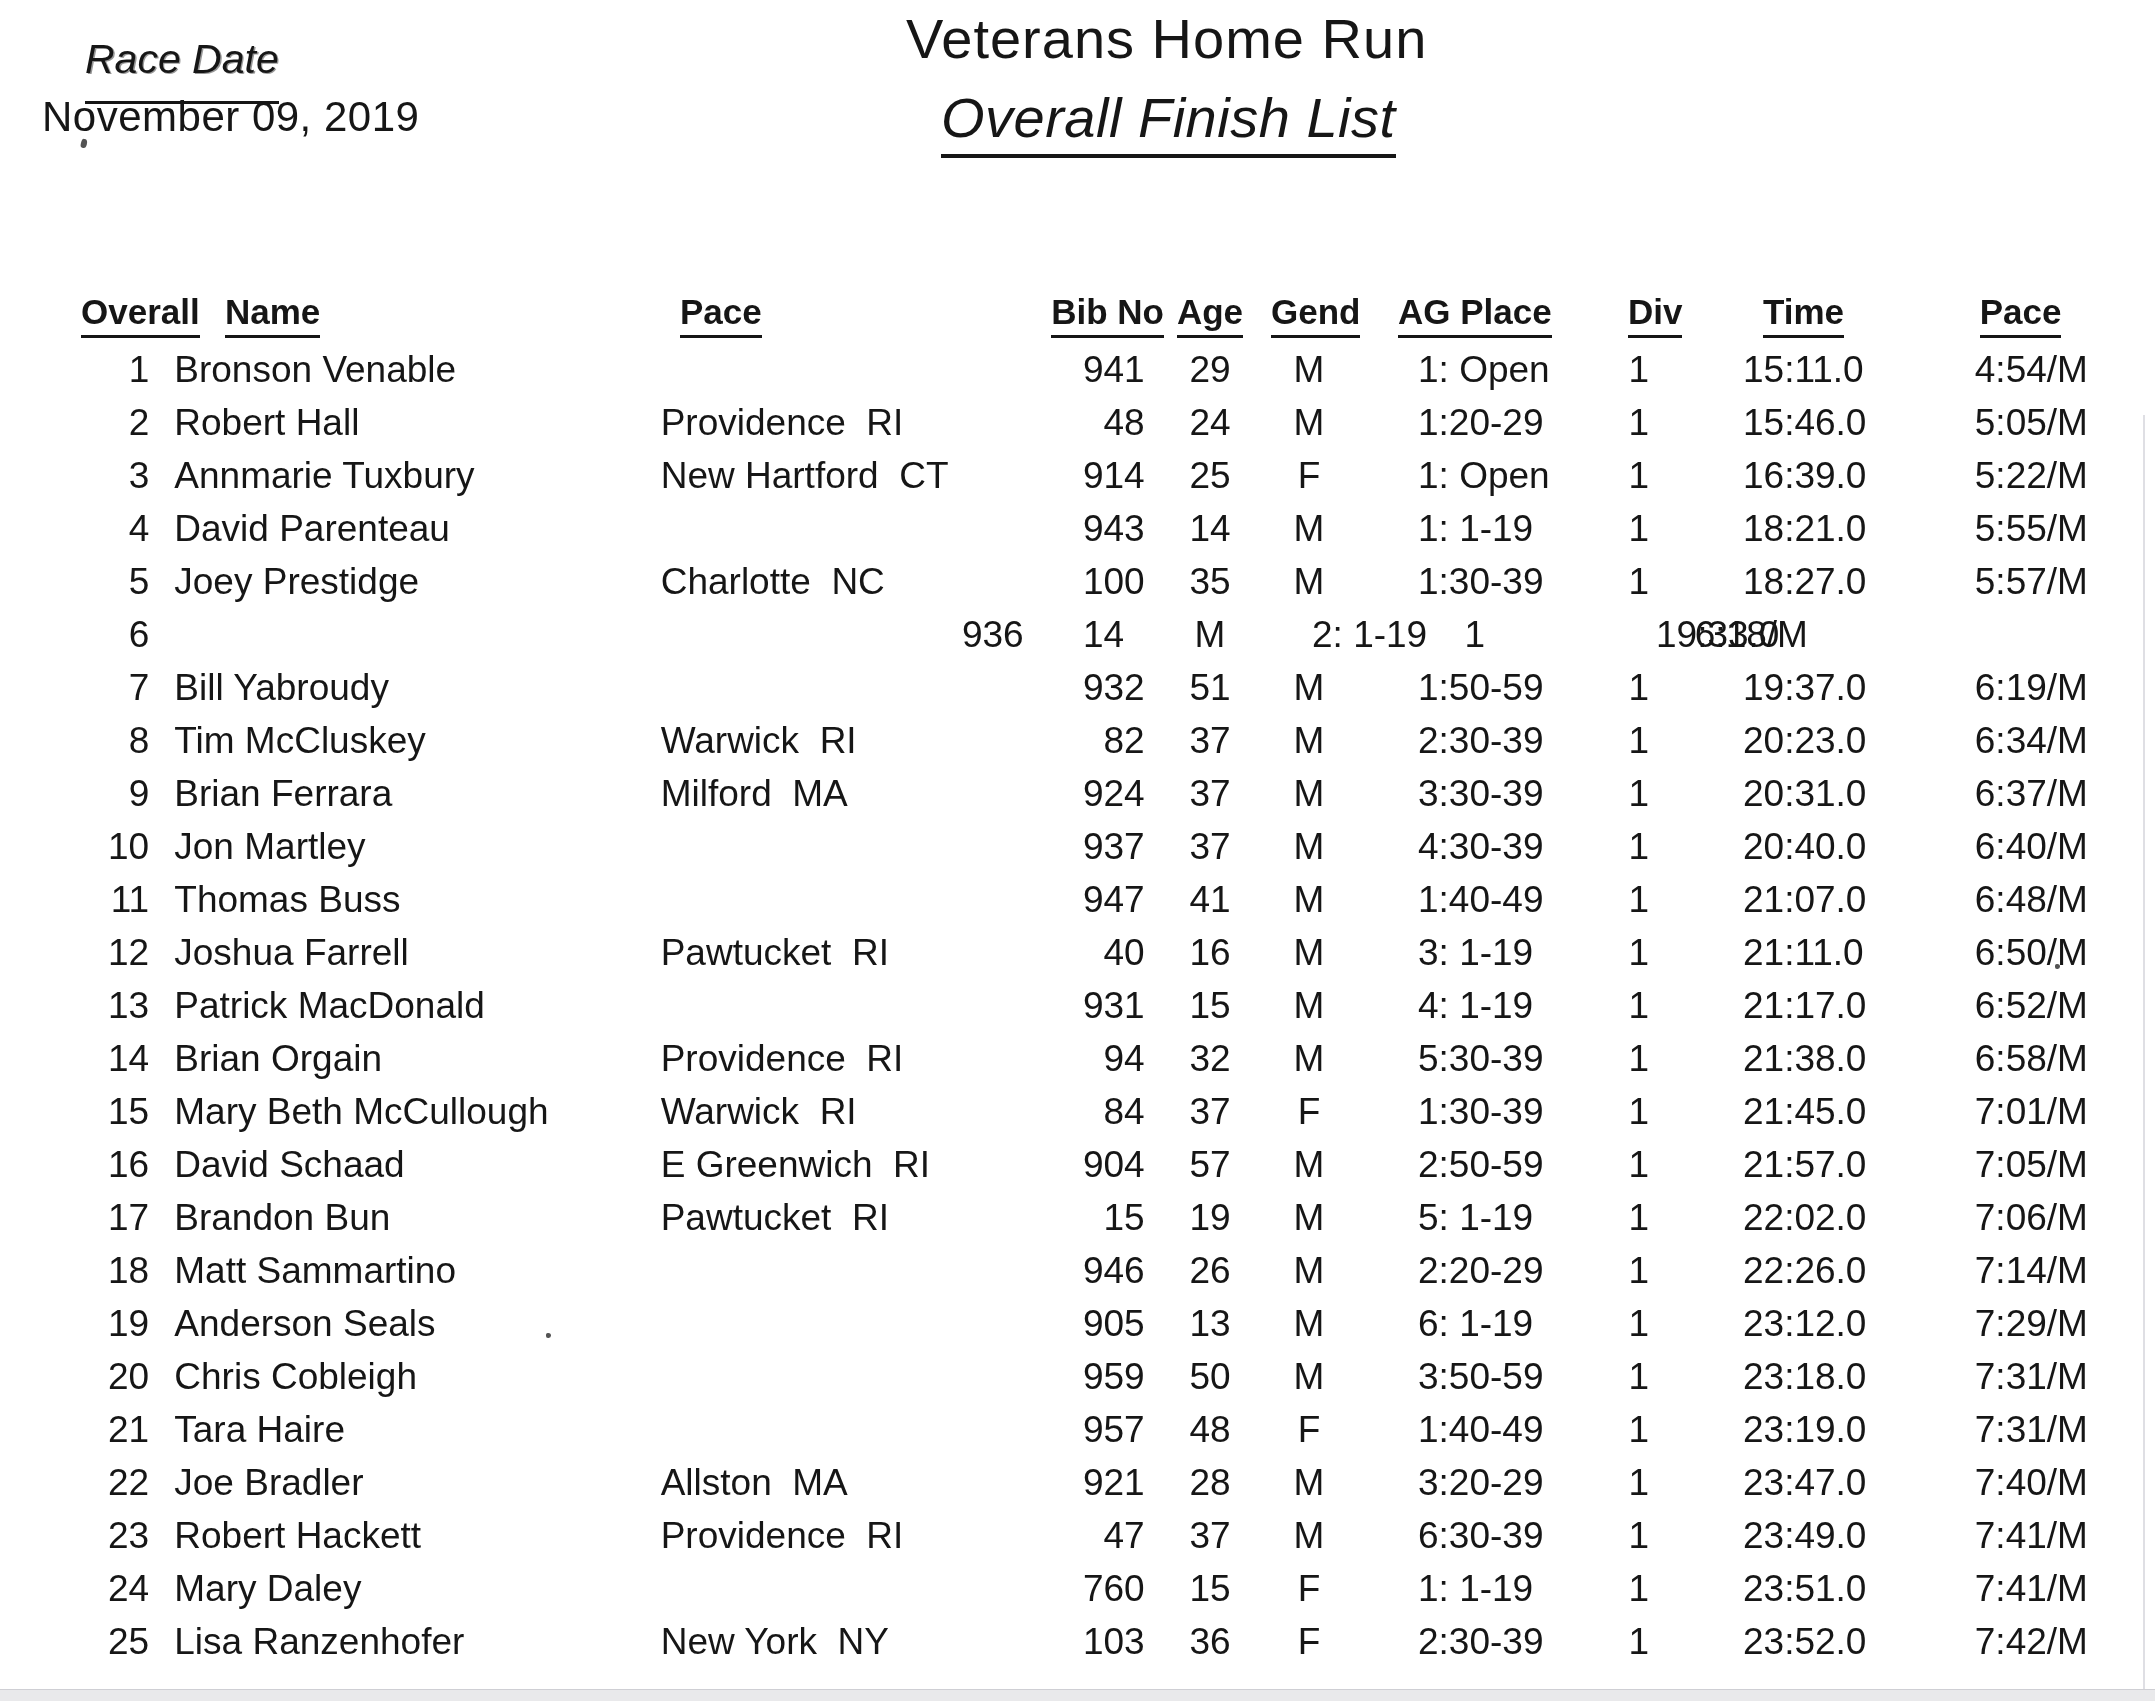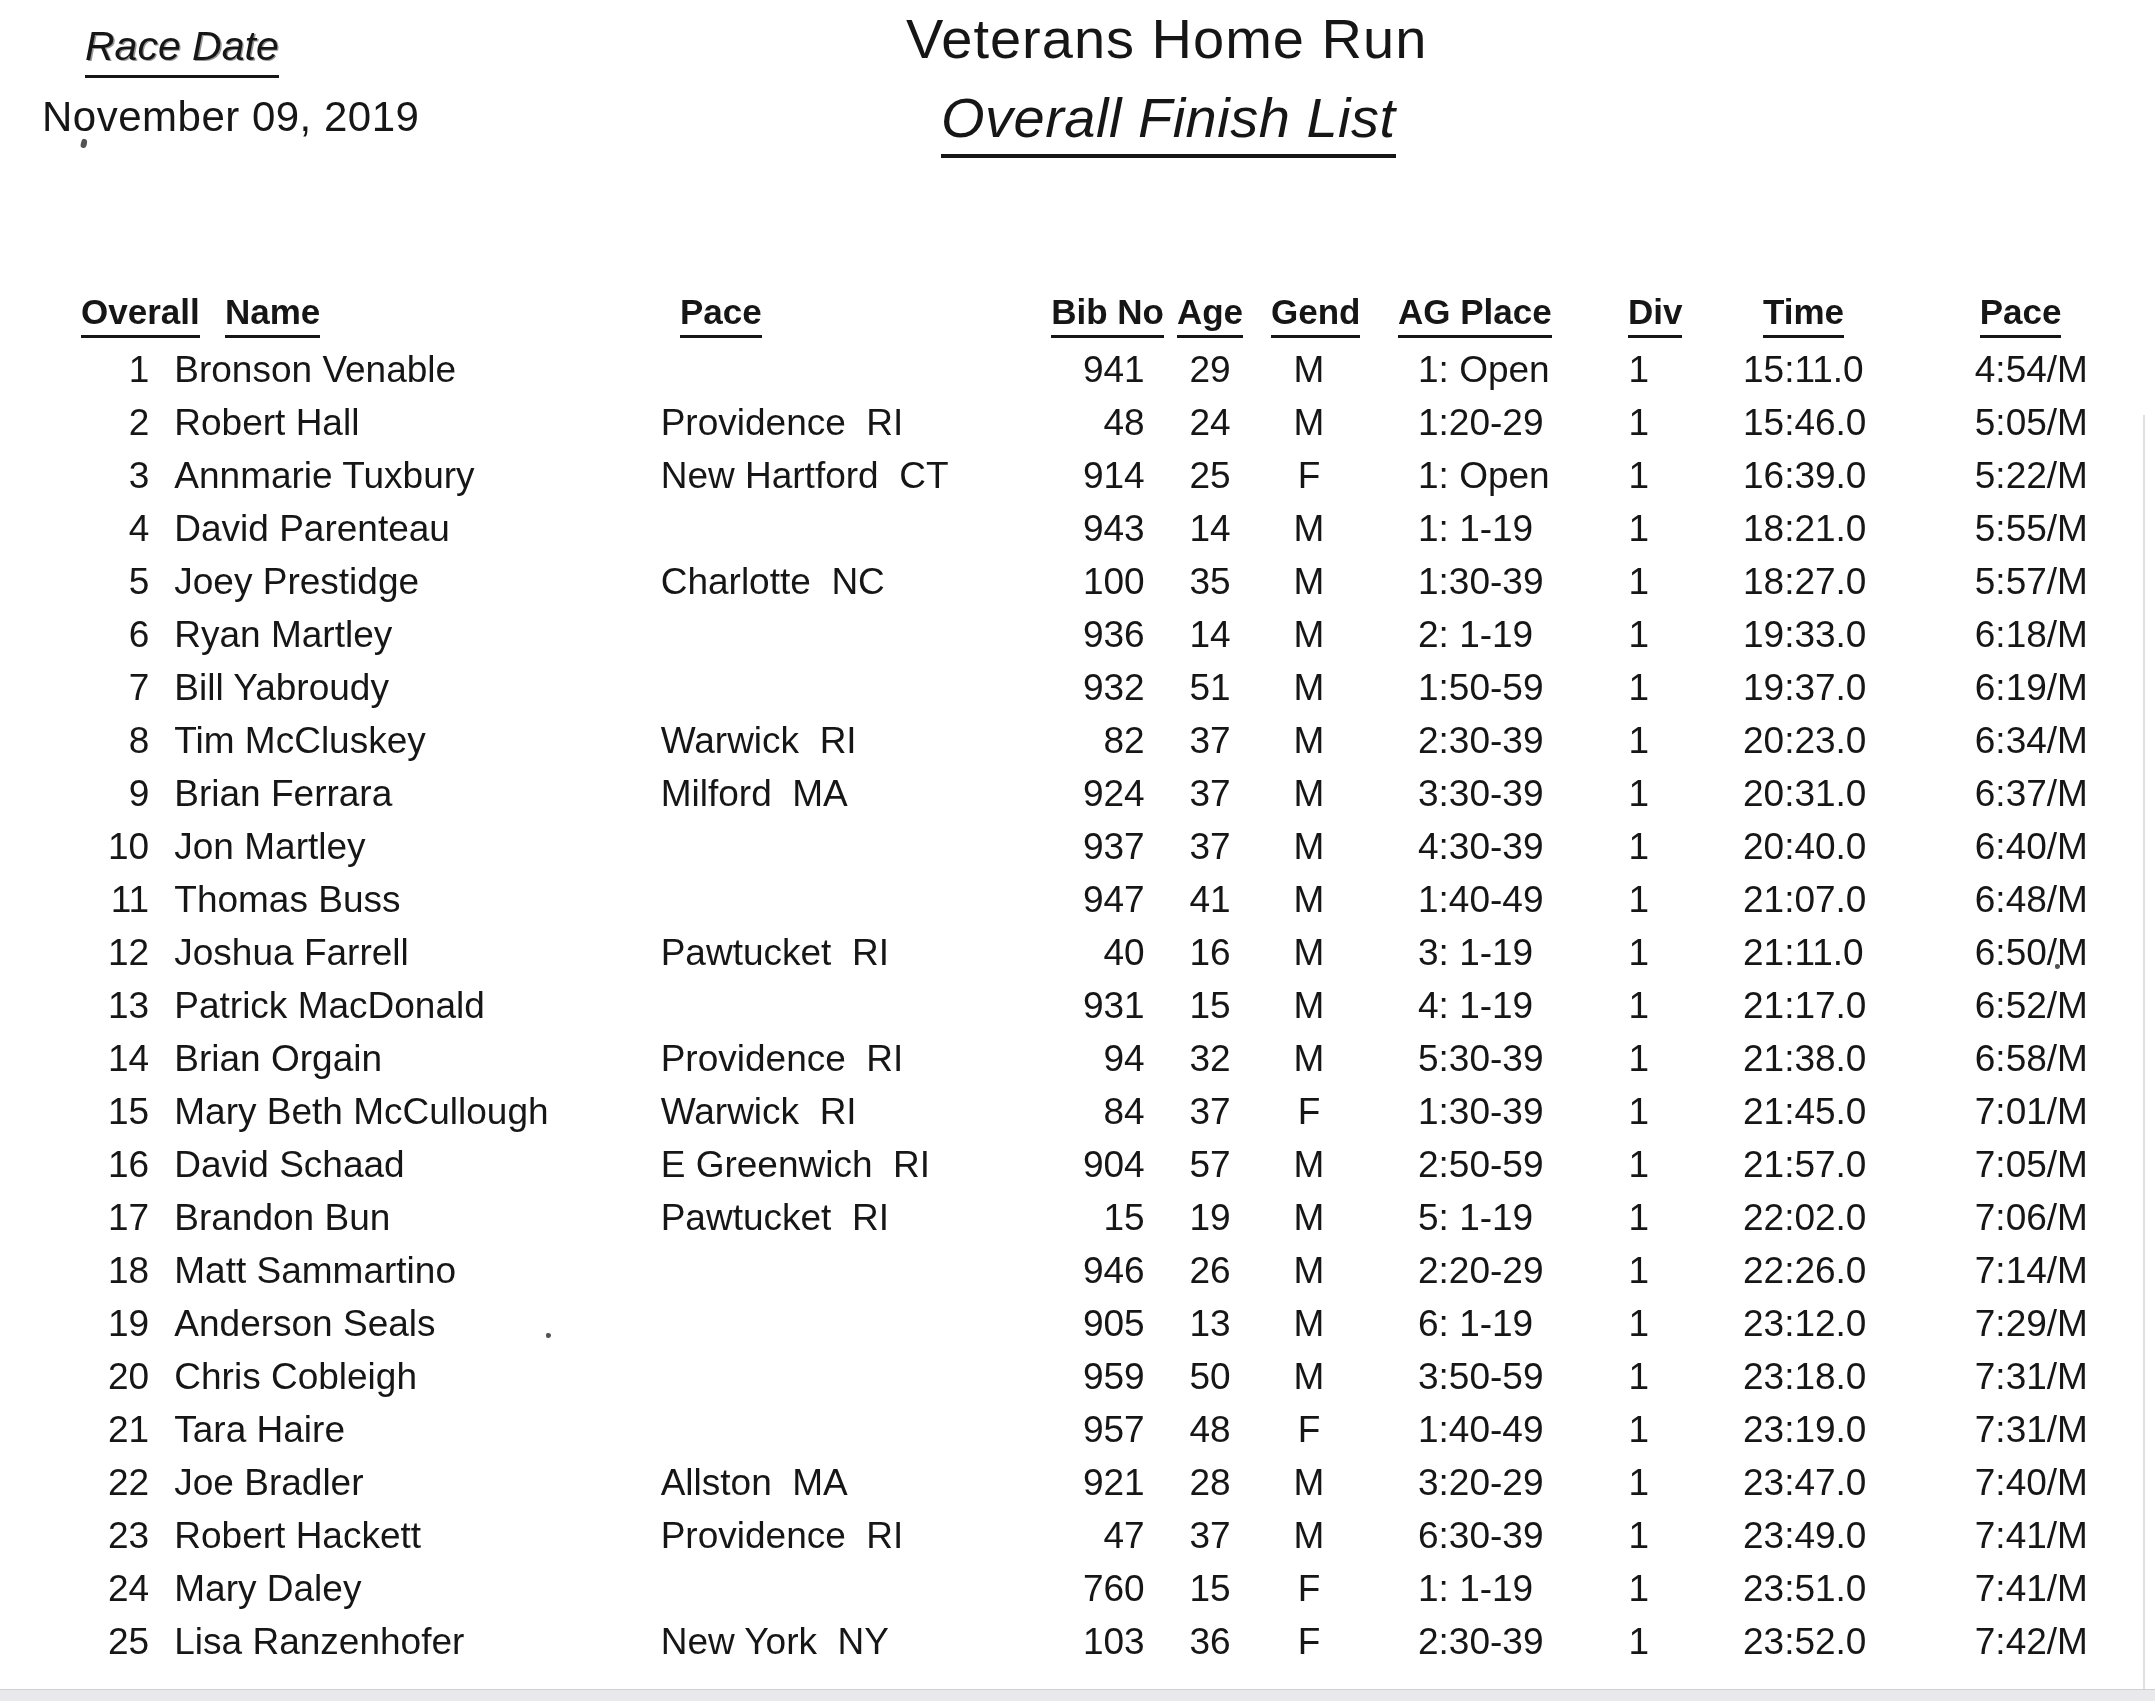--- a/index.html
+++ b/index.html
@@ -8,24 +8,24 @@
     position: relative;
     background: var(--paper, #ffffff);
     color: var(--ink, #161616);
     font-family: "Liberation Sans", "DejaVu Sans", sans-serif;
     overflow: hidden;
   }
   .page { position: absolute; inset: 0; }
 
   
   .race-date-label {
-    position: absolute; left: 85px; top: 23px;
+    position: absolute; left: 85px; top: 36px;
     font-size: 41px; font-style: italic;
     border-bottom: 3.9px solid var(--ink, #161616);
-    padding-bottom: 5px; white-space: nowrap;
+    padding-bottom: 18px; white-space: nowrap;
     text-shadow: 1.4px 0.5px 0 rgba(25,25,25,0.45);
   }
   .race-date-value {
     position: absolute; left: 42px; top: 93px;
     font-size: 42px; white-space: nowrap;
     letter-spacing: 0.5px;
   }
   .doc-title {
     position: absolute; left: 906px; top: 5.8px;
     font-size: 56px; letter-spacing: 1px; white-space: nowrap;
@@ -118,21 +118,21 @@
       <div class="hcell h-time"><span class="hul">Time</span></div>
       <div class="hcell h-pace"><span class="hul">Pace</span></div>
     </div>
 
   <div class="tbody">
       <div class="row grid-cols"><div class="cell c-overall">1</div><div class="cell c-name">Bronson Venable</div><div class="cell c-city"></div><div class="cell c-bib">941</div><div class="cell c-age">29</div><div class="cell c-gend">M</div><div class="cell c-ag">1: Open</div><div class="cell c-div">1</div><div class="cell c-time">15:11.0</div><div class="cell c-pace">4:54/M</div></div>
       <div class="row grid-cols"><div class="cell c-overall">2</div><div class="cell c-name">Robert Hall</div><div class="cell c-city">Providence  RI</div><div class="cell c-bib">48</div><div class="cell c-age">24</div><div class="cell c-gend">M</div><div class="cell c-ag">1:20-29</div><div class="cell c-div">1</div><div class="cell c-time">15:46.0</div><div class="cell c-pace">5:05/M</div></div>
       <div class="row grid-cols"><div class="cell c-overall">3</div><div class="cell c-name">Annmarie Tuxbury</div><div class="cell c-city">New Hartford  CT</div><div class="cell c-bib">914</div><div class="cell c-age">25</div><div class="cell c-gend">F</div><div class="cell c-ag">1: Open</div><div class="cell c-div">1</div><div class="cell c-time">16:39.0</div><div class="cell c-pace">5:22/M</div></div>
       <div class="row grid-cols"><div class="cell c-overall">4</div><div class="cell c-name">David Parenteau</div><div class="cell c-city"></div><div class="cell c-bib">943</div><div class="cell c-age">14</div><div class="cell c-gend">M</div><div class="cell c-ag">1: 1-19</div><div class="cell c-div">1</div><div class="cell c-time">18:21.0</div><div class="cell c-pace">5:55/M</div></div>
       <div class="row grid-cols"><div class="cell c-overall">5</div><div class="cell c-name">Joey Prestidge</div><div class="cell c-city">Charlotte  NC</div><div class="cell c-bib">100</div><div class="cell c-age">35</div><div class="cell c-gend">M</div><div class="cell c-ag">1:30-39</div><div class="cell c-div">1</div><div class="cell c-time">18:27.0</div><div class="cell c-pace">5:57/M</div></div>
-      <div class="row grid-cols"><div class="cell c-overall">6</div><div class="cell c-name">Ryan Martley</div><div class="cell c-city"></div><div class="cell c-bib">936</div><div class="cell c-age">14</div><div class="cell c-gend">M</div><div class="cell c-ag">2: 1-19</div><div class="cell c-div">1</div><div class="cell c-time">19:33.0</div><div class="cell c-pace">6:18/M</div></div>
+      <div class="row grid-cols"><div class="cell c-overall">6</div><div class="cell c-city"></div><div class="cell c-bib">936</div><div class="cell c-age">14</div><div class="cell c-gend">M</div><div class="cell c-ag">2: 1-19</div><div class="cell c-div">1</div><div class="cell c-time">19:33.0</div><div class="cell c-pace">6:18/M</div></div>
       <div class="row grid-cols"><div class="cell c-overall">7</div><div class="cell c-name">Bill Yabroudy</div><div class="cell c-city"></div><div class="cell c-bib">932</div><div class="cell c-age">51</div><div class="cell c-gend">M</div><div class="cell c-ag">1:50-59</div><div class="cell c-div">1</div><div class="cell c-time">19:37.0</div><div class="cell c-pace">6:19/M</div></div>
       <div class="row grid-cols"><div class="cell c-overall">8</div><div class="cell c-name">Tim McCluskey</div><div class="cell c-city">Warwick  RI</div><div class="cell c-bib">82</div><div class="cell c-age">37</div><div class="cell c-gend">M</div><div class="cell c-ag">2:30-39</div><div class="cell c-div">1</div><div class="cell c-time">20:23.0</div><div class="cell c-pace">6:34/M</div></div>
       <div class="row grid-cols"><div class="cell c-overall">9</div><div class="cell c-name">Brian Ferrara</div><div class="cell c-city">Milford  MA</div><div class="cell c-bib">924</div><div class="cell c-age">37</div><div class="cell c-gend">M</div><div class="cell c-ag">3:30-39</div><div class="cell c-div">1</div><div class="cell c-time">20:31.0</div><div class="cell c-pace">6:37/M</div></div>
       <div class="row grid-cols"><div class="cell c-overall">10</div><div class="cell c-name">Jon Martley</div><div class="cell c-city"></div><div class="cell c-bib">937</div><div class="cell c-age">37</div><div class="cell c-gend">M</div><div class="cell c-ag">4:30-39</div><div class="cell c-div">1</div><div class="cell c-time">20:40.0</div><div class="cell c-pace">6:40/M</div></div>
       <div class="row grid-cols"><div class="cell c-overall">11</div><div class="cell c-name">Thomas Buss</div><div class="cell c-city"></div><div class="cell c-bib">947</div><div class="cell c-age">41</div><div class="cell c-gend">M</div><div class="cell c-ag">1:40-49</div><div class="cell c-div">1</div><div class="cell c-time">21:07.0</div><div class="cell c-pace">6:48/M</div></div>
       <div class="row grid-cols"><div class="cell c-overall">12</div><div class="cell c-name">Joshua Farrell</div><div class="cell c-city">Pawtucket  RI</div><div class="cell c-bib">40</div><div class="cell c-age">16</div><div class="cell c-gend">M</div><div class="cell c-ag">3: 1-19</div><div class="cell c-div">1</div><div class="cell c-time">21:11.0</div><div class="cell c-pace">6:50/M</div></div>
       <div class="row grid-cols"><div class="cell c-overall">13</div><div class="cell c-name">Patrick MacDonald</div><div class="cell c-city"></div><div class="cell c-bib">931</div><div class="cell c-age">15</div><div class="cell c-gend">M</div><div class="cell c-ag">4: 1-19</div><div class="cell c-div">1</div><div class="cell c-time">21:17.0</div><div class="cell c-pace">6:52/M</div></div>
       <div class="row grid-cols"><div class="cell c-overall">14</div><div class="cell c-name">Brian Orgain</div><div class="cell c-city">Providence  RI</div><div class="cell c-bib">94</div><div class="cell c-age">32</div><div class="cell c-gend">M</div><div class="cell c-ag">5:30-39</div><div class="cell c-div">1</div><div class="cell c-time">21:38.0</div><div class="cell c-pace">6:58/M</div></div>
       <div class="row grid-cols"><div class="cell c-overall">15</div><div class="cell c-name">Mary Beth McCullough</div><div class="cell c-city">Warwick  RI</div><div class="cell c-bib">84</div><div class="cell c-age">37</div><div class="cell c-gend">F</div><div class="cell c-ag">1:30-39</div><div class="cell c-div">1</div><div class="cell c-time">21:45.0</div><div class="cell c-pace">7:01/M</div></div>
       <div class="row grid-cols"><div class="cell c-overall">16</div><div class="cell c-name">David Schaad</div><div class="cell c-city">E Greenwich  RI</div><div class="cell c-bib">904</div><div class="cell c-age">57</div><div class="cell c-gend">M</div><div class="cell c-ag">2:50-59</div><div class="cell c-div">1</div><div class="cell c-time">21:57.0</div><div class="cell c-pace">7:05/M</div></div>

